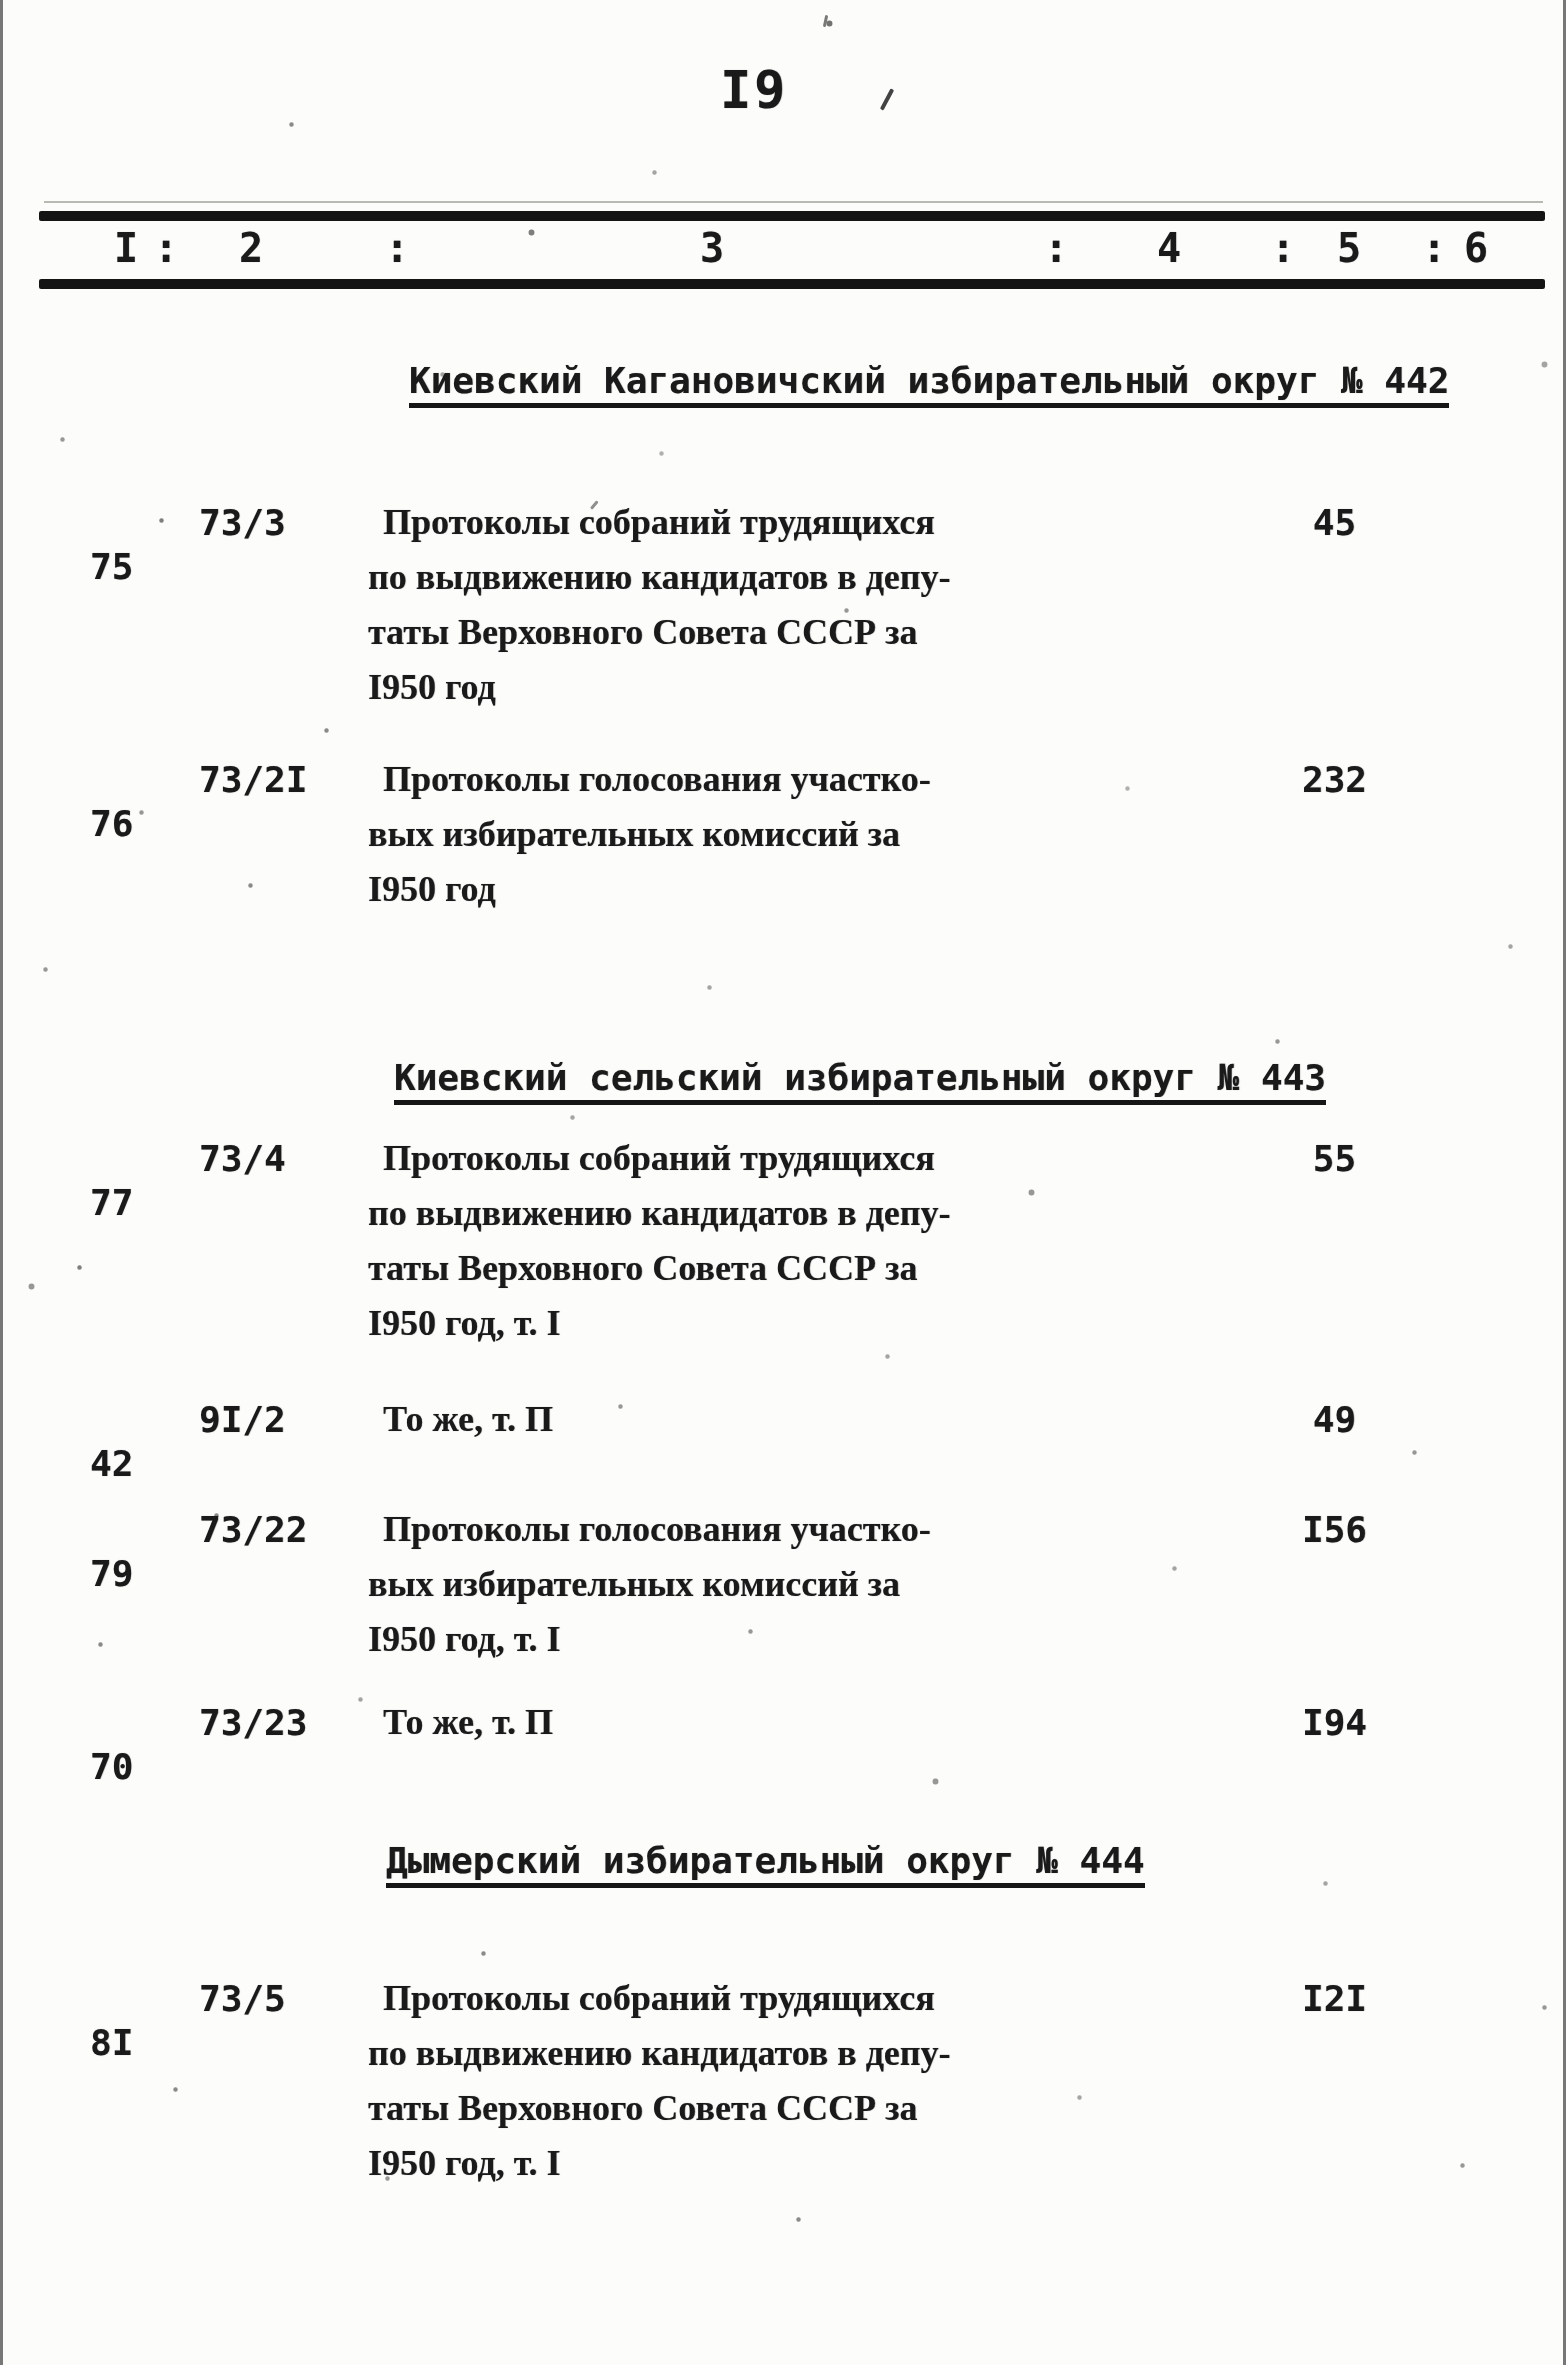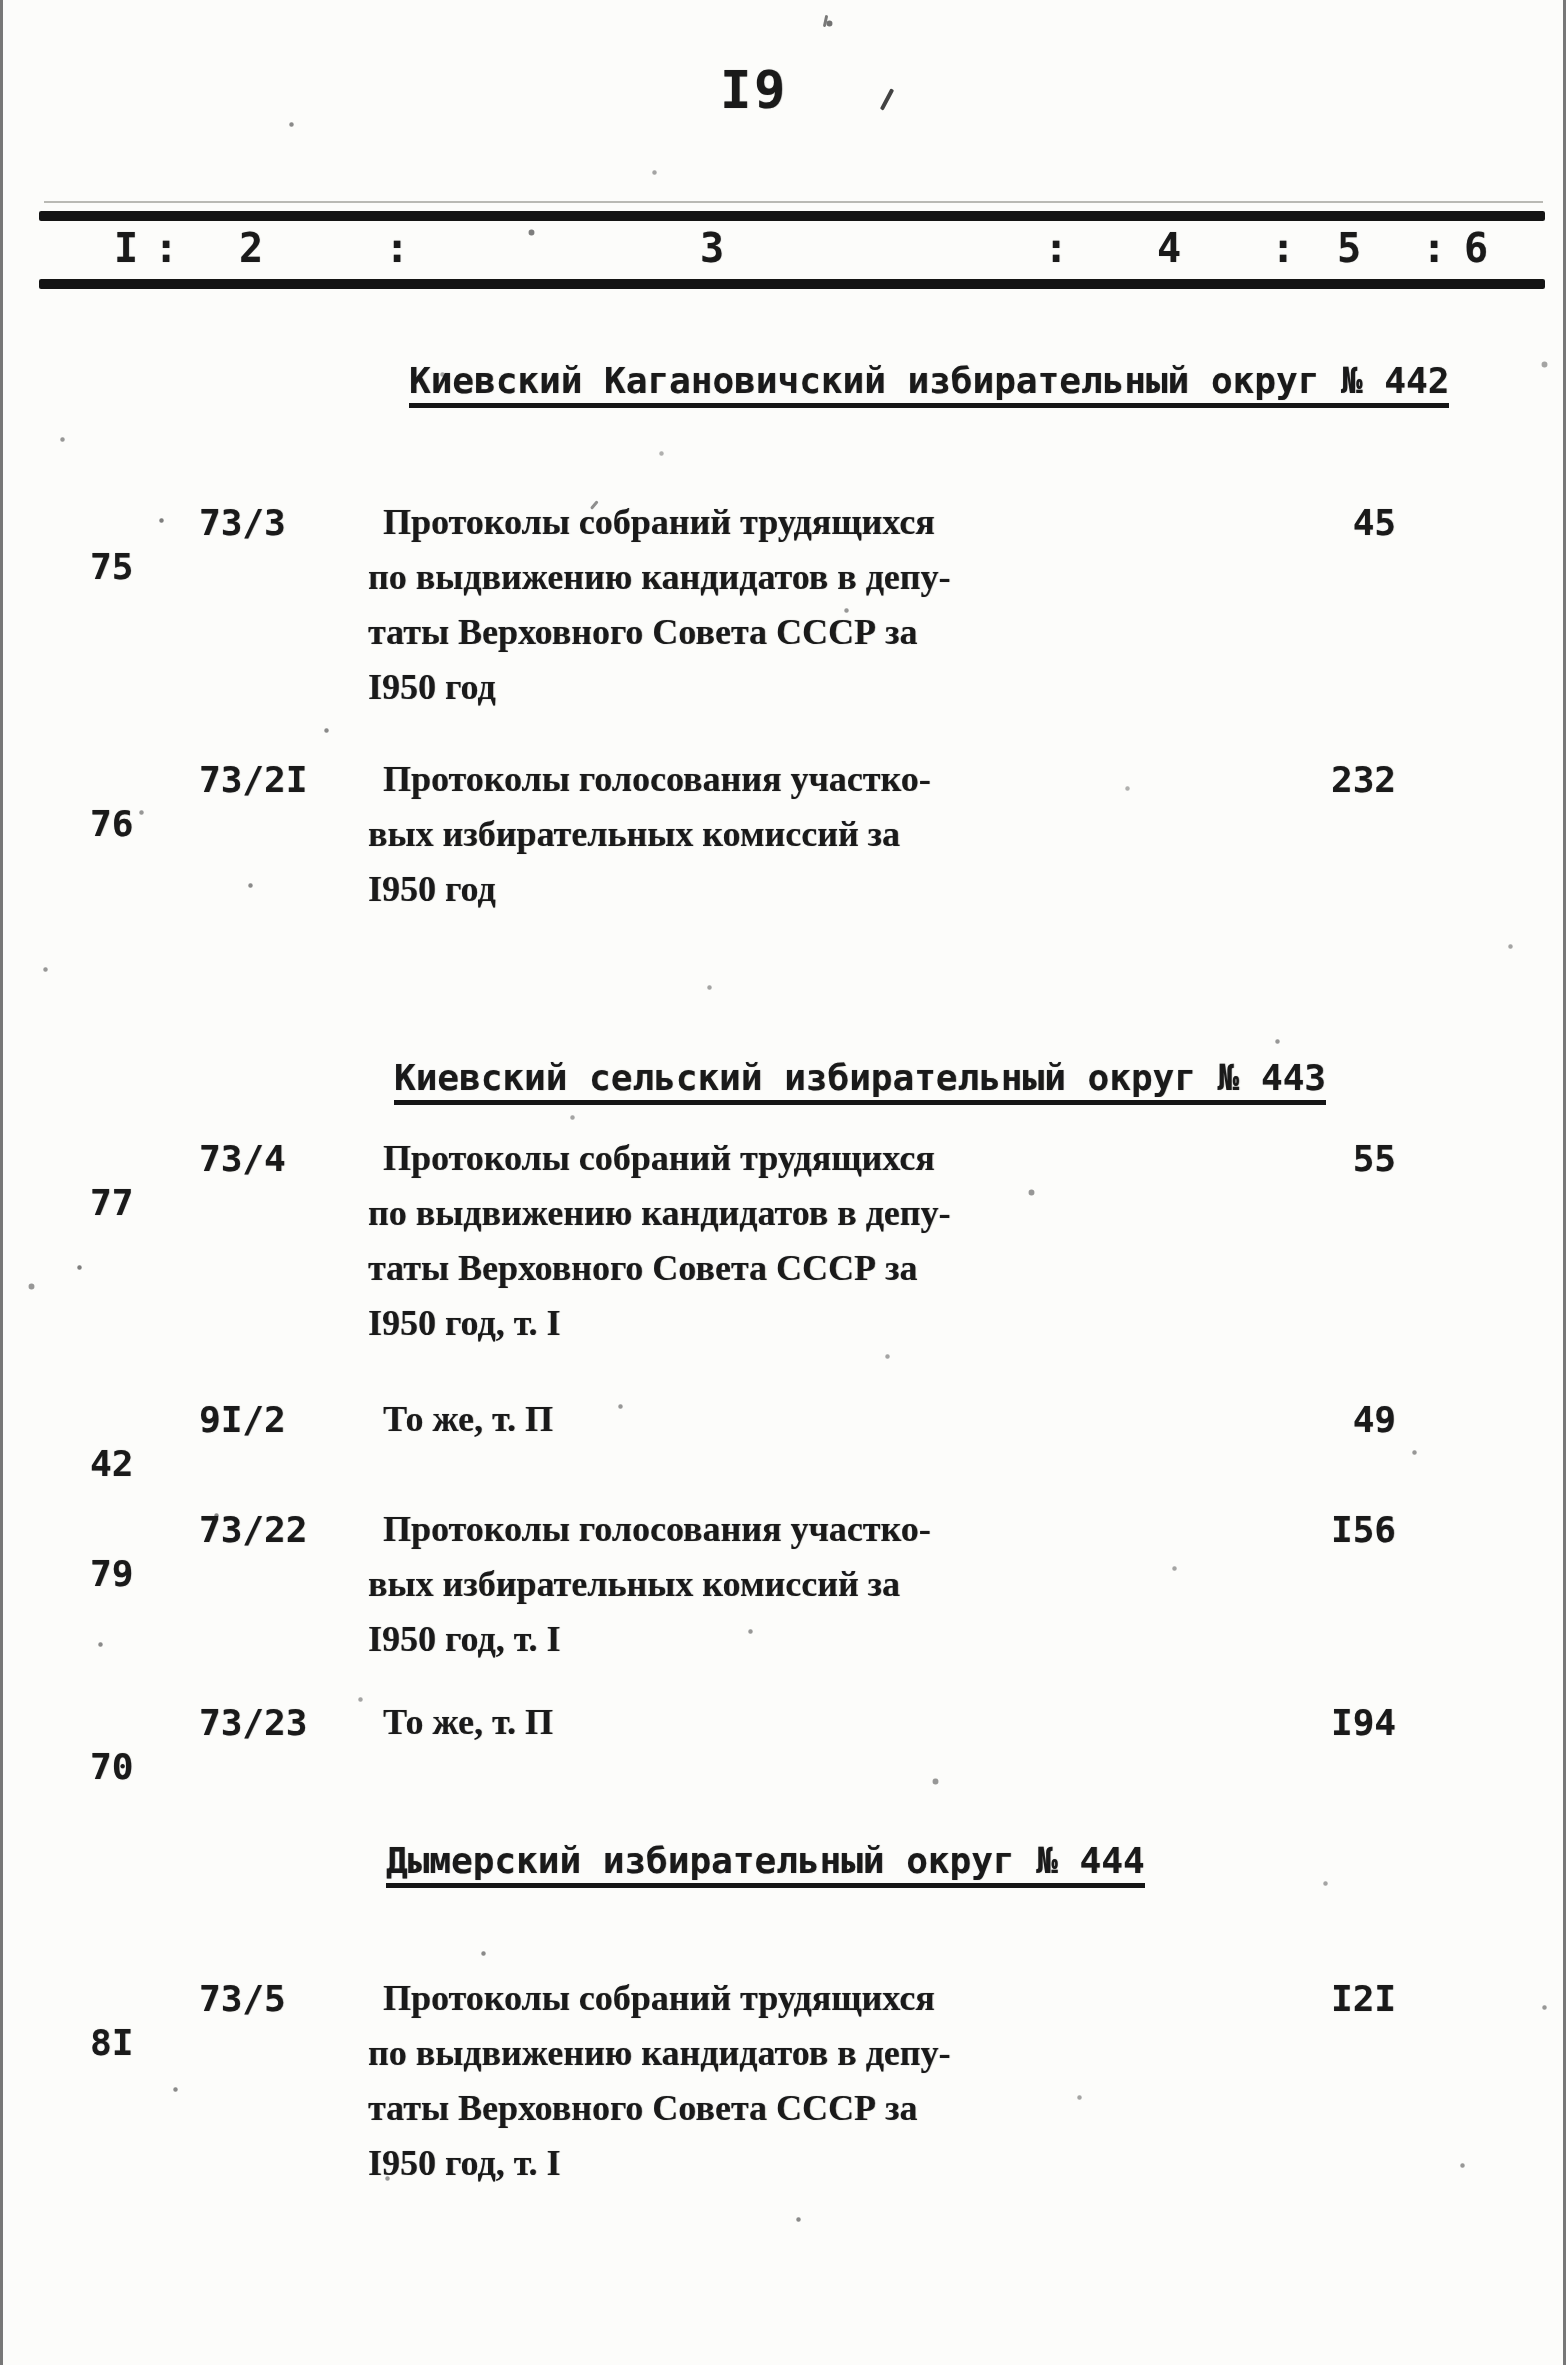--- a/index.html
+++ b/index.html
@@ -69,21 +69,21 @@
     font-size:36px; line-height:44px; white-space:nowrap;
     border-bottom:5.5px solid #161616;
   }
 
   .entry{ position:absolute; left:0; top:0; width:1567px; font-size:36px; line-height:55px; }
   .entry > div{ position:absolute; top:0; }
   .col-no{ left:87px; width:75px;margin-top:44px; }
   .col-ref{ left:196px; width:178px; }
   .col-title{ left:365px; width:787px; white-space:nowrap;font-family:Liberation Serif, serif; }
   .col-title .title-line:first-child{ text-indent:15px; }
-  .col-sheets{ left:1270px; width:123px; text-align:right; }
+  .col-sheets{ left:1270px; width:123px; text-align:center; }
 </style>
 </head>
 <body>
 
 <div class="page" style="--paper: #fcfcfa; --ink: #1a1a1a;">
 
   <div class="noise"></div>
   <div class="mark mark-1"></div>
   <div class="mark mark-2"></div>
   <div class="mark mark-3"></div>

